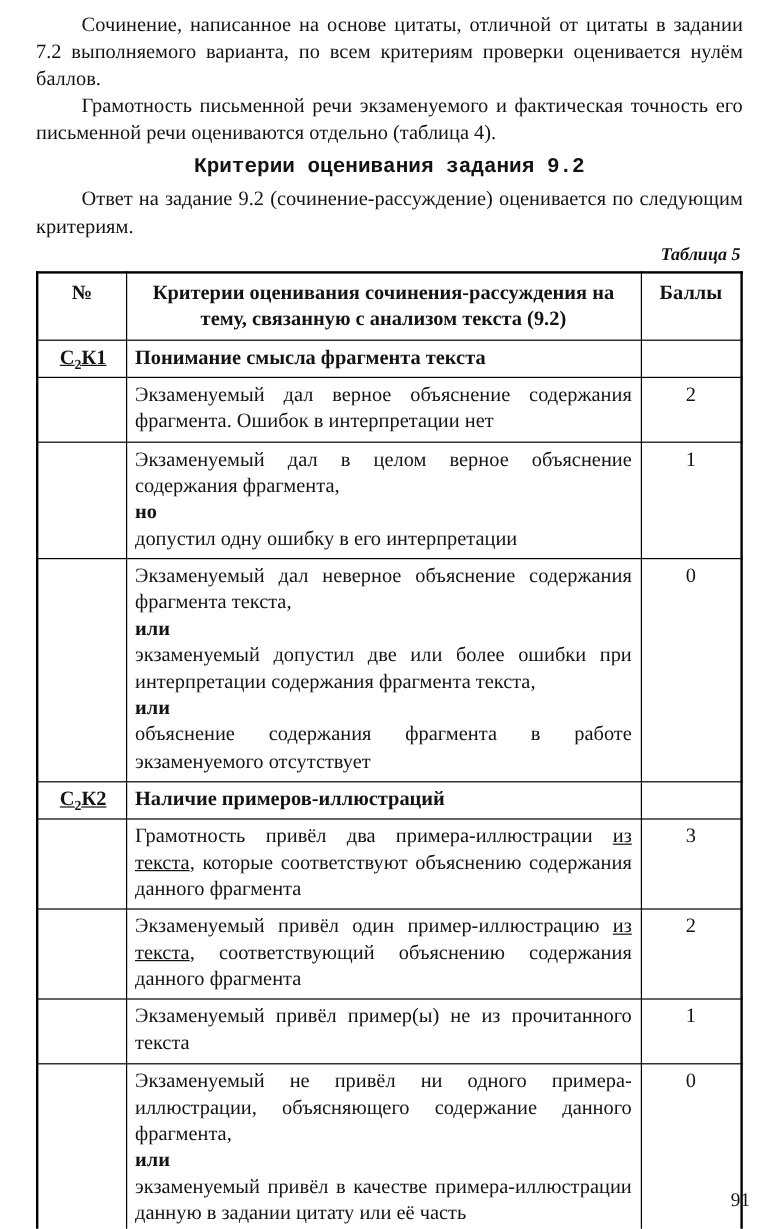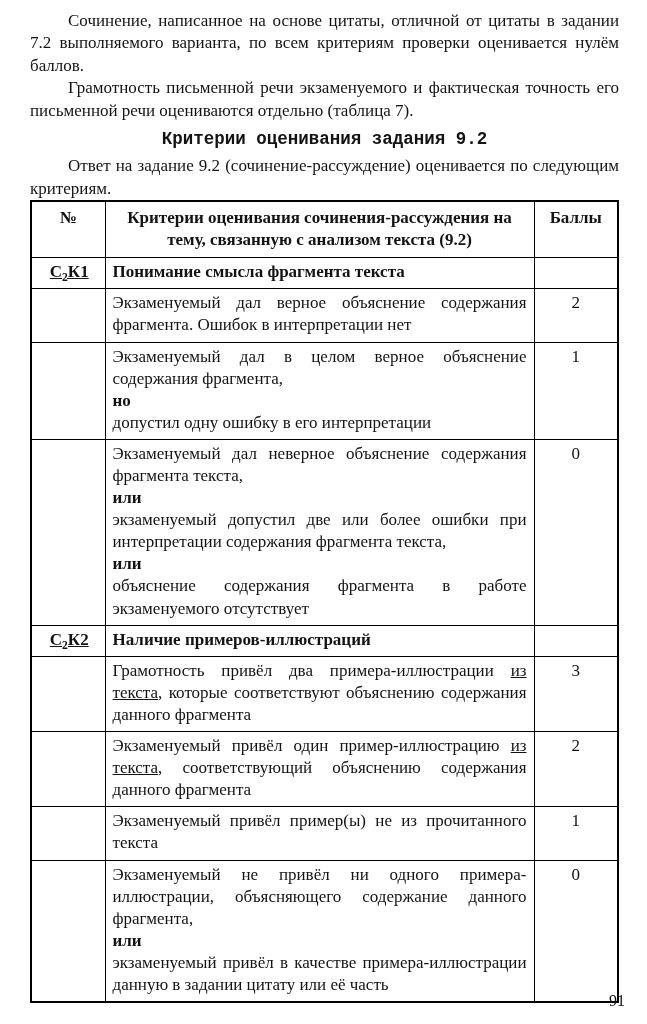--- a/index.html
+++ b/index.html
@@ -75,26 +75,27 @@
     bottom: 14px;
     font-size: 16px;
   }
 </style>
 </head>
 <body>
 
 <div class="page">
 
   <p class="body-par">Сочинение, написанное на основе цитаты, отличной от цитаты в задании 7.2 выполняемого варианта, по всем критериям проверки оценивается нулём баллов.</p>
-  <p class="body-par">Грамотность письменной речи экзаменуемого и фактическая точность его письменной речи оцениваются отдельно (таблица 7).</p>
+  <p class="body-par">Грамотность письменной речи экзаменуемого и фактическая точность его письменной речи оцениваются отдельно (таблица 4).</p>
 
   <h2 class="section-heading">Критерии оценивания задания 9.2</h2>
 
   <p class="body-par">Ответ на задание 9.2 (сочинение-рассуждение) оценивается по следующим критериям.</p>
 
+  <div class="table-caption">Таблица 5</div>
 
   <table class="criteria-table">
     <thead>
       <tr>
         <th class="col-num">№</th>
         <th class="col-crit">Критерии оценивания сочинения-рассуждения на тему, связанную с анализом текста (9.2)</th>
         <th class="col-score">Баллы</th>
       </tr>
     </thead>
     <tbody>

